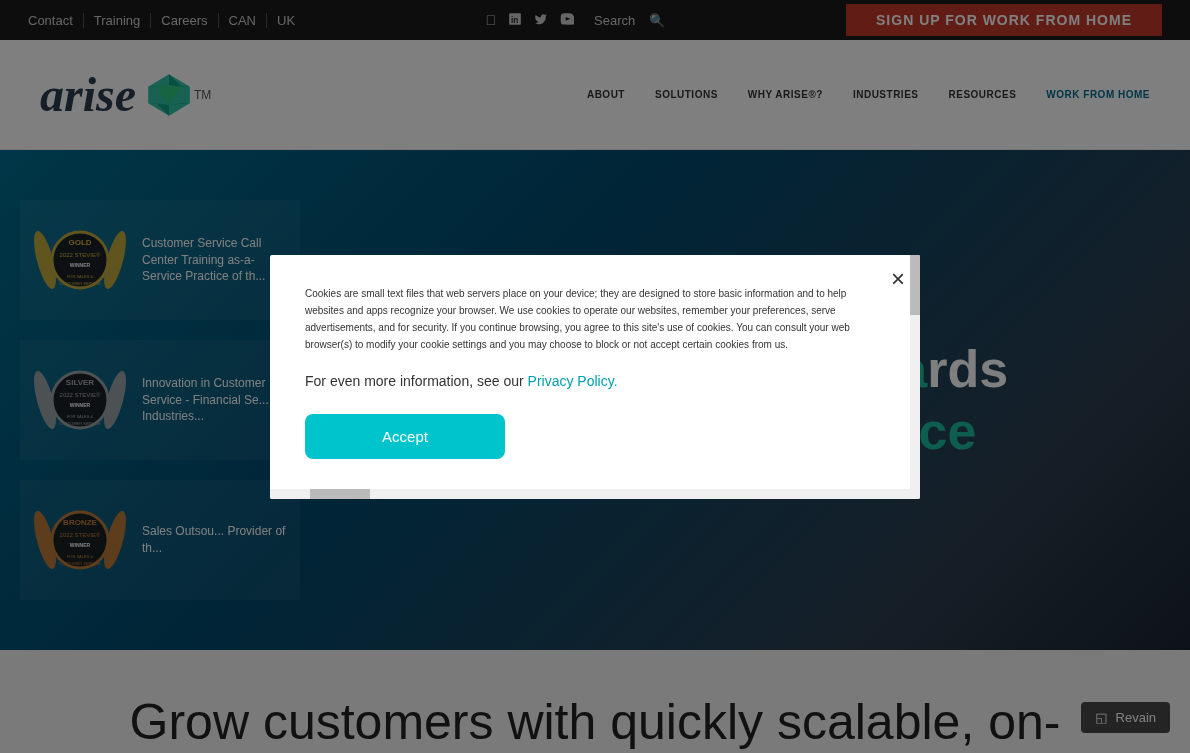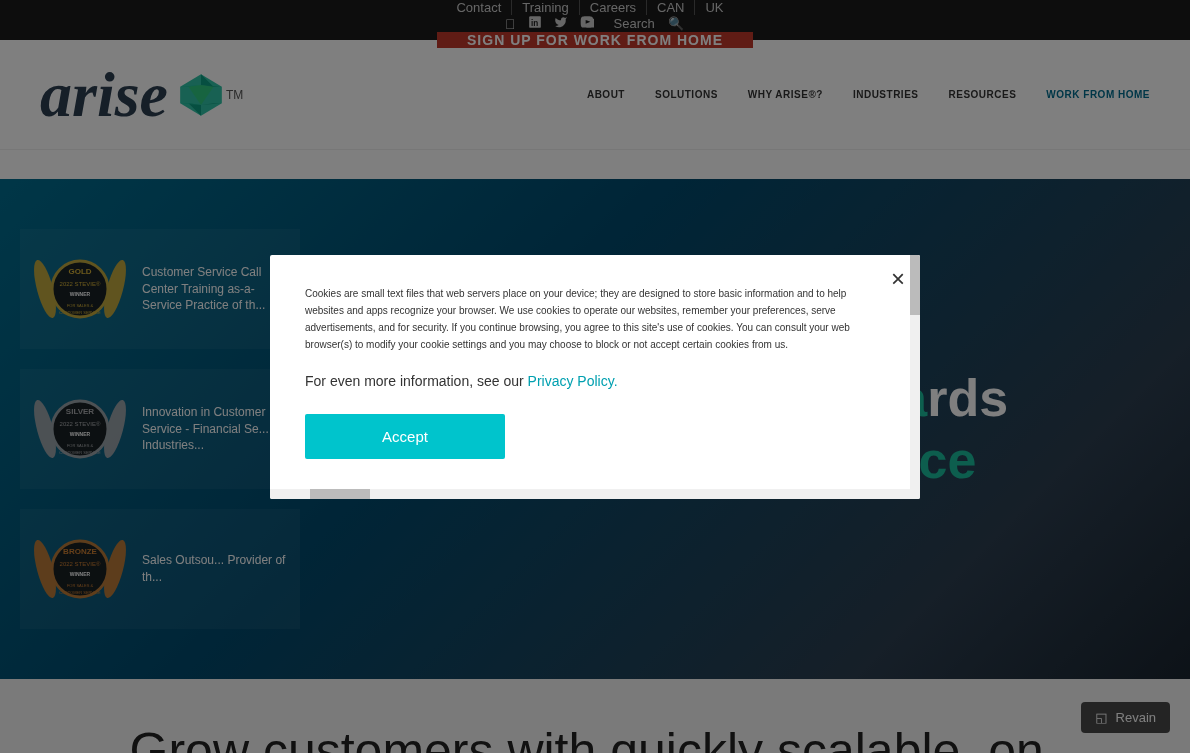--- a/index.html
+++ b/index.html
@@ -4,23 +4,22 @@
   <style>
     * { margin: 0; padding: 0; box-sizing: border-box; }
     body { font-family: Arial, sans-serif; width: 1190px; overflow-x: hidden; }
 
     
     .top-bar {
       background: #1a1a1a;
       display: flex;
       align-items: center;
       justify-content: space-between;
-      padding: 0 4px;
+      padding: 0 28px;
       height: 40px;
-      flex-direction: column;
     }
     .top-bar-left {
       display: flex;
       align-items: center;
       gap: 0;
       color: #ccc;
       font-size: 13px;
     }
     .top-bar-left a {
       color: #ccc;
@@ -71,21 +70,21 @@
       justify-content: space-between;
       padding: 0 40px;
       height: 110px;
       border-bottom: 1px solid #eee;
     }
     .logo-area {
       display: flex;
       align-items: center;
     }
     .logo-text {
-      font-size: 64px;
+      font-size: 48px;
       font-weight: bold;
       color: #2c3e50;
       font-family: Georgia, serif;
       font-style: italic;
     }
     .logo-gem {
       width: 50px;
       height: 50px;
       margin-left: 8px;
     }
@@ -113,21 +112,20 @@
 
     
     .hero {
       background: linear-gradient(135deg, #006d8f 0%, #004a6e 40%, #2c3e50 80%, #1a2530 100%);
       min-height: 500px;
       position: relative;
       display: flex;
       align-items: center;
       overflow: hidden;
       padding: 40px 40px 40px 20px;
-      margin-top: 29px;
     }
     .hero-left {
       width: 280px;
       display: flex;
       flex-direction: column;
       gap: 20px;
       z-index: 2;
     }
     .award-badge {
       display: flex;
@@ -251,21 +249,21 @@
     .accept-btn {
       background: #00c4cc;
       color: #fff;
       border: none;
       padding: 14px 60px;
       font-size: 15px;
       cursor: pointer;
       display: block;
       width: 200px;
       text-align: center;
-      border-radius: 2px;
+      border-radius: 8px;
       margin-bottom: 20px;
     }
     .scrollbar-right {
       position: absolute;
       right: 0;
       top: 0;
       width: 10px;
       height: 100%;
       background: #f0f0f0;
     }

